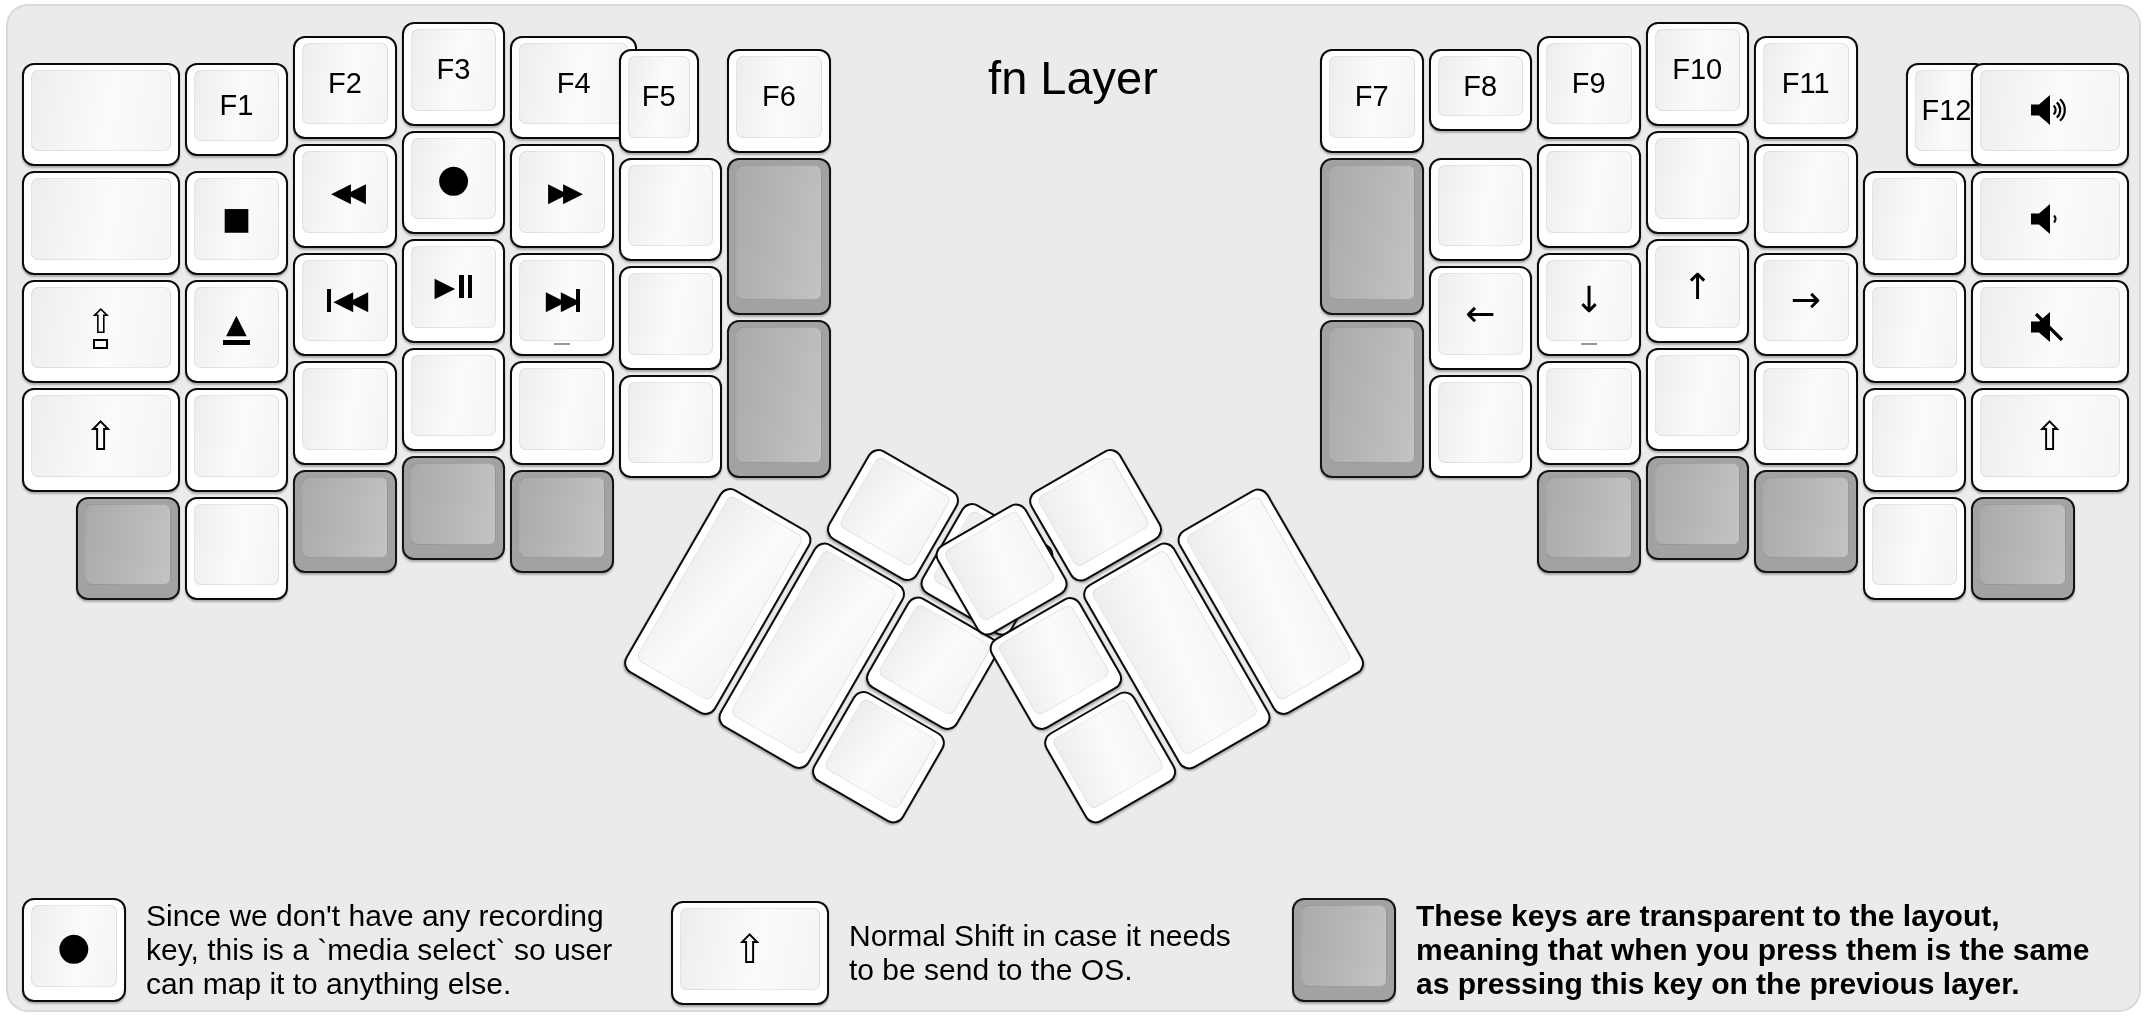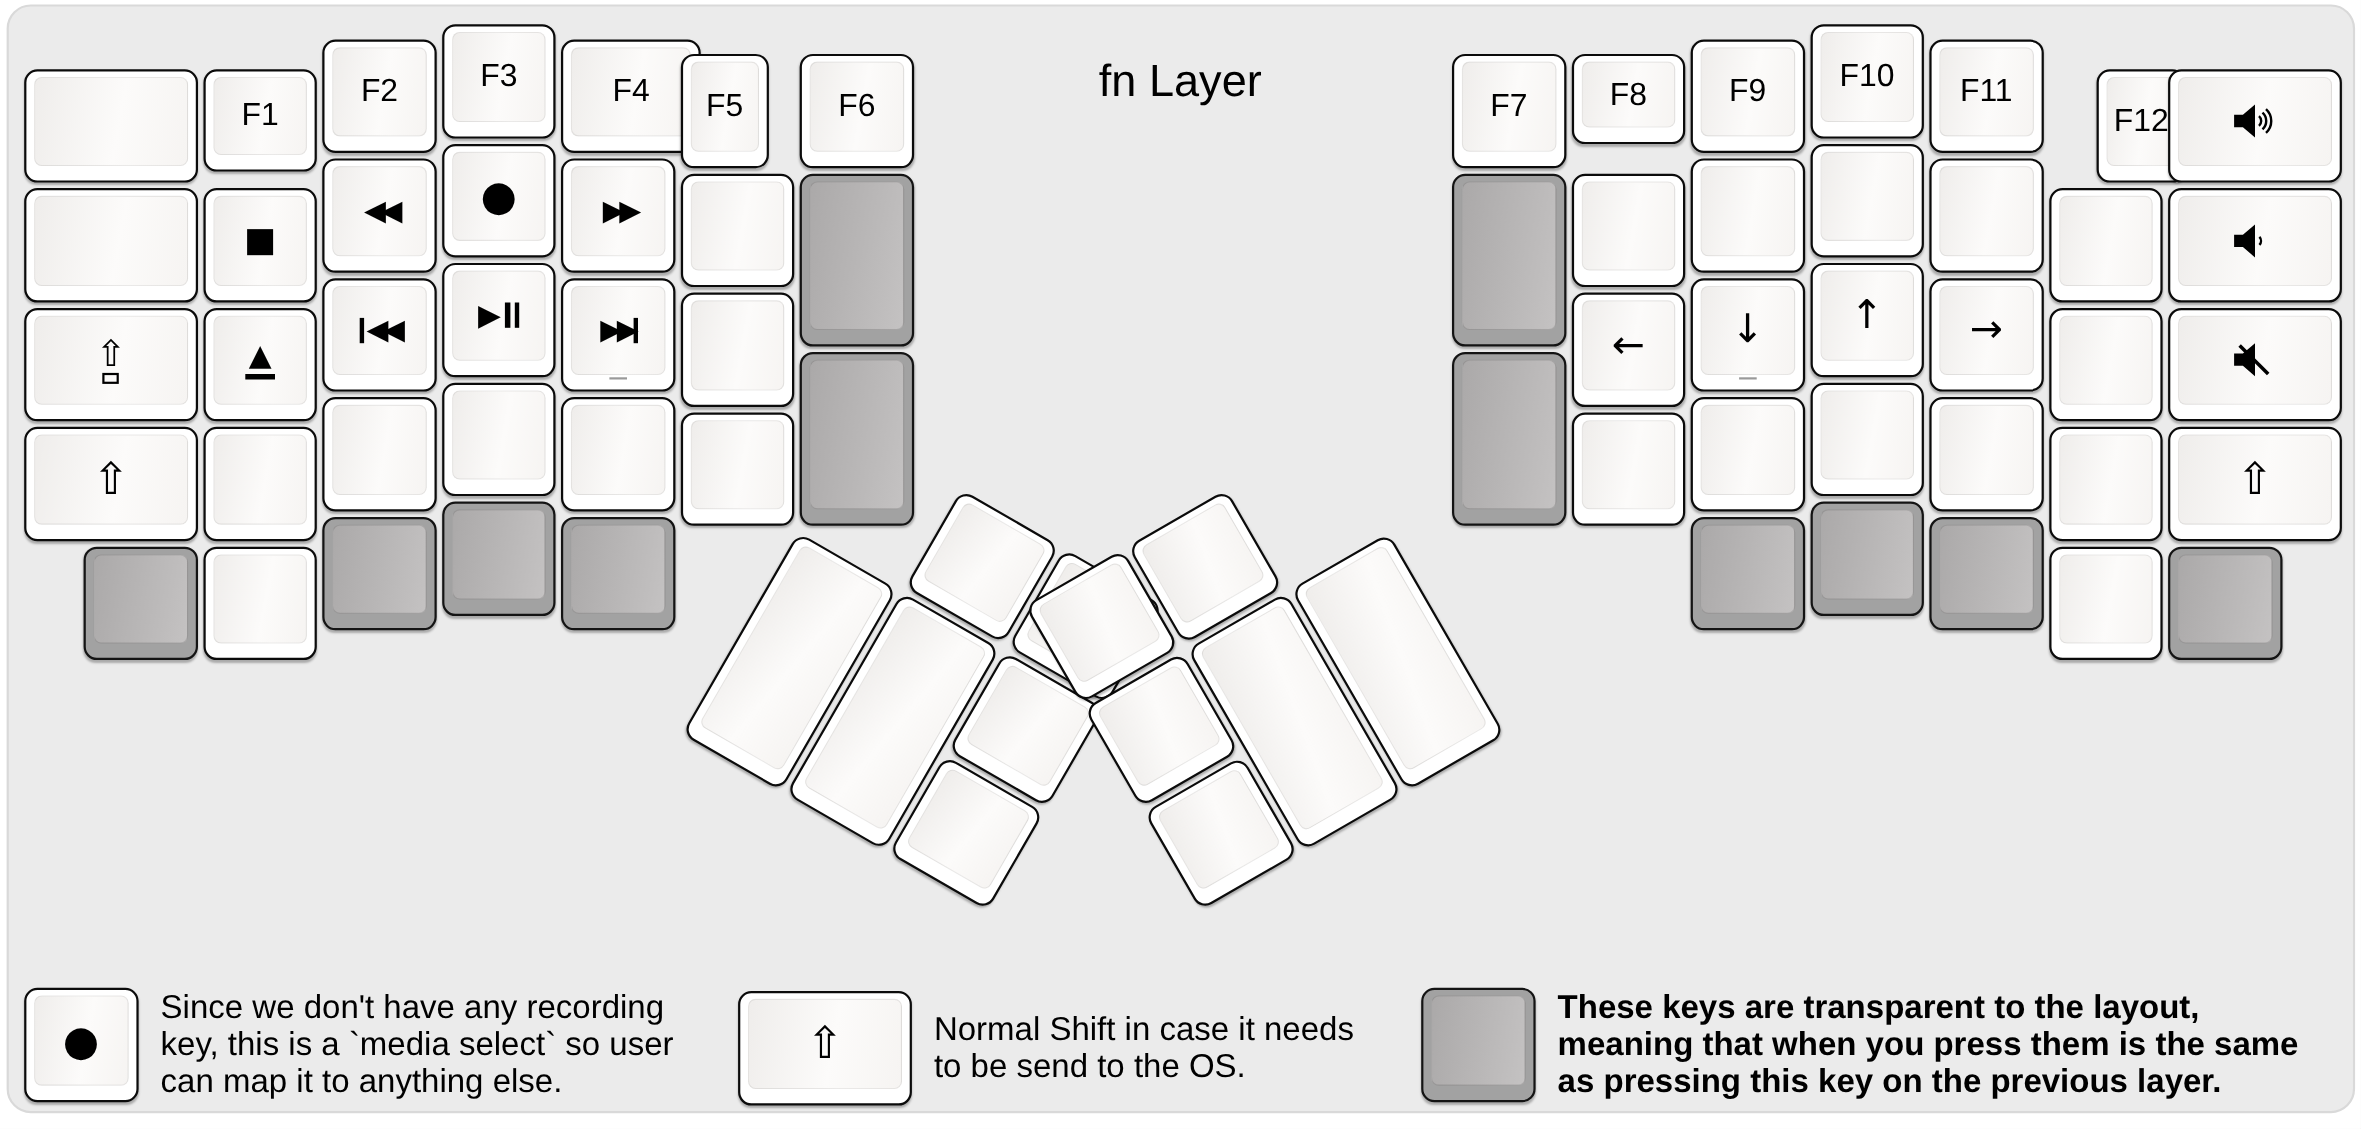--- a/index.html
+++ b/index.html
@@ -1,21 +1,21 @@
 <!DOCTYPE html>
 <html><head>
 <meta charset="utf-8">
 <style>
   html,body{margin:0;padding:0;background:#fff;}
   .stage{position:relative;width:2146px;height:1026px;background:#fff;overflow:hidden;
          font-family:"Liberation Sans",sans-serif;}
   .panel{position:absolute;left:6px;top:4px;width:2131px;height:1004px;background:#ebebeb;
          border:2px solid #d9d9d9;border-radius:22px;}
   .title{position:absolute;left:903px;top:50px;width:340px;text-align:center;
-         font-size:41px;color:#000;}
+         font-size:47px;color:#000;}
 
   .key{position:absolute;background:#ffffff;border:2.5px solid #0b0b0b;border-radius:12px;
        box-shadow:0 2px 2px rgba(0,0,0,.28);box-sizing:border-box;}
   .key .face{position:absolute;left:7px;right:7px;top:5px;bottom:13px;border-radius:7px;
        background:linear-gradient(100deg,#efedeb,#fcfbfa 55%,#f6f4f2);
        border:1px solid rgba(0,0,0,.07);display:flex;align-items:center;justify-content:center;}
   .key.gray{background:#a2a2a2;border-color:#141414;}
   .key.gray .face{background:linear-gradient(100deg,#aba9a9,#c4c2c2);border-color:rgba(0,0,0,.12);}
 
   .klabel{font-size:29px;color:#000;}

